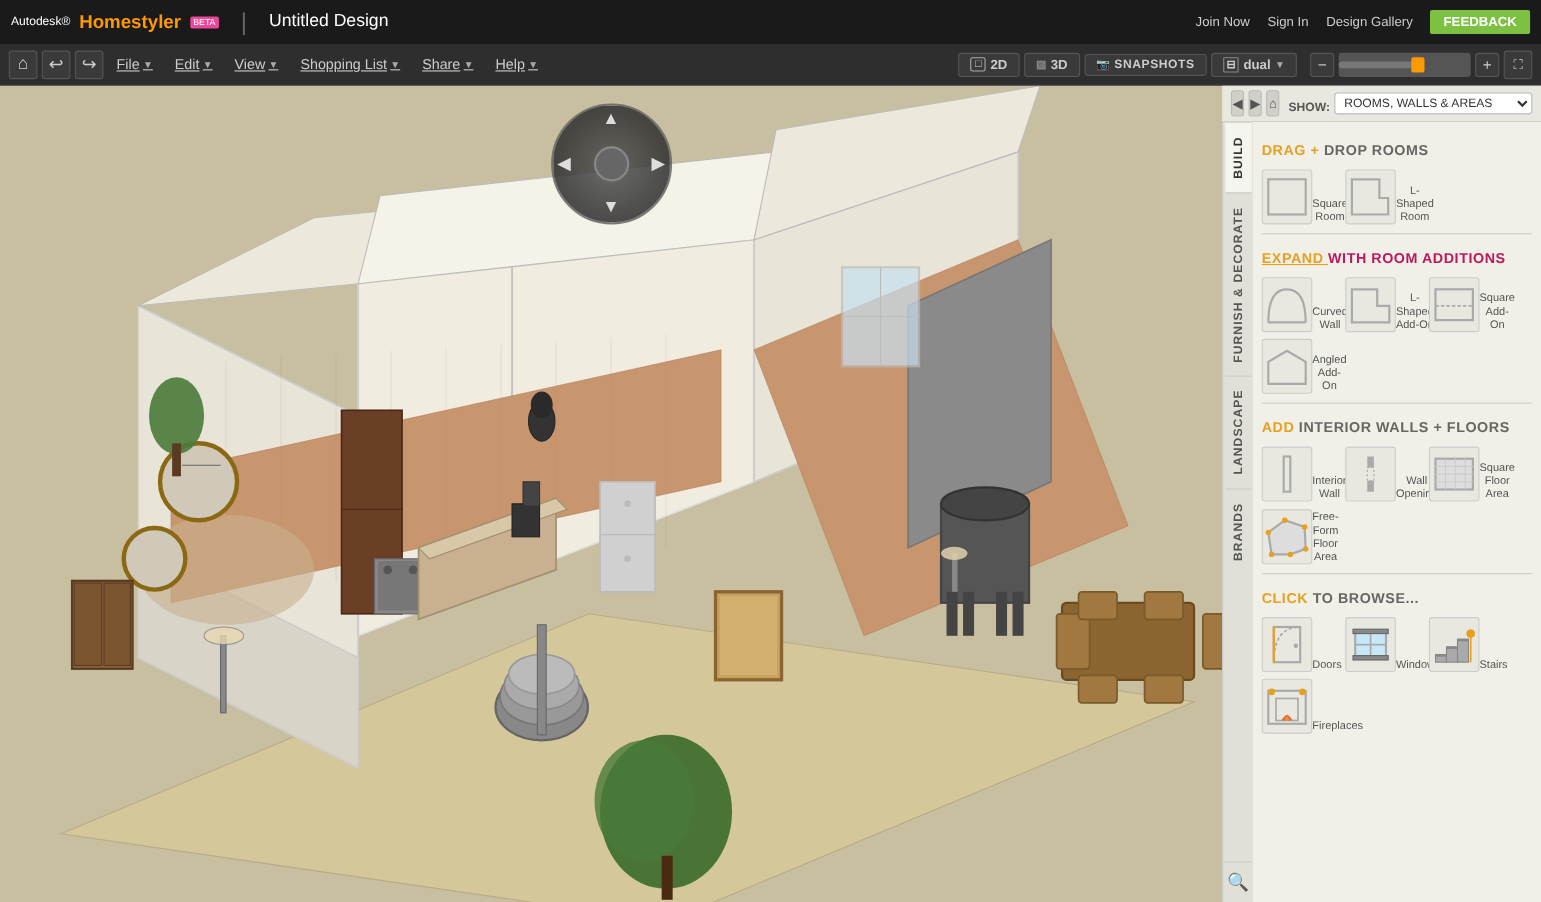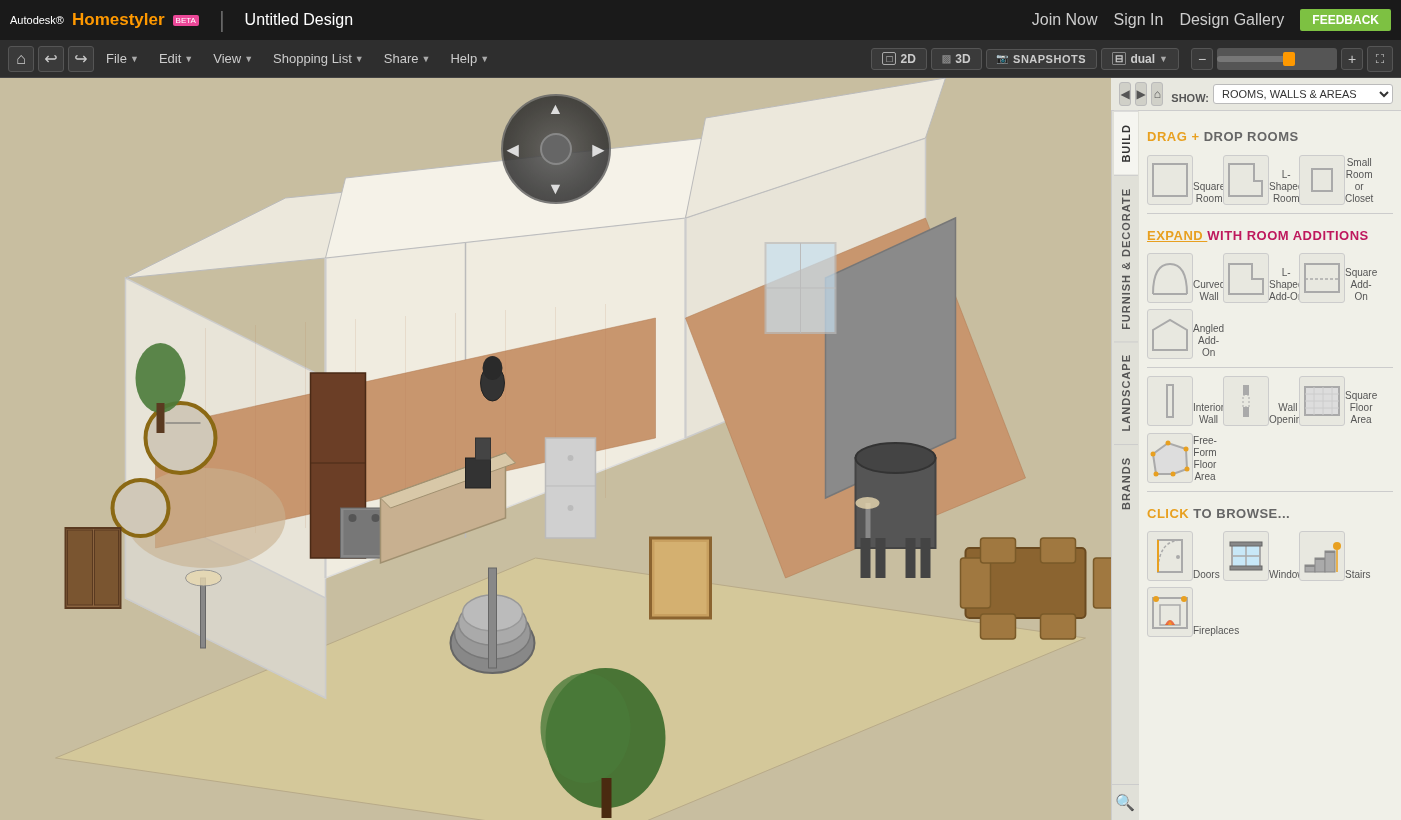--- a/index.html
+++ b/index.html
@@ -24,21 +24,21 @@
       color: #fff;
       font-size: 16px;
     }
     #top-right-links {
       display: flex;
       align-items: center;
       gap: 16px;
     }
     .top-link {
       color: #ccc;
-      font-size: 16px;
+      font-size: 12px;
       cursor: pointer;
       text-decoration: none;
     }
     #feedback-btn {
       background: #7dc142;
       color: #fff;
       font-size: 12px;
       font-weight: bold;
       padding: 4px 12px;
       border: none;
@@ -74,20 +74,21 @@
     }
     .menu-item {
       color: #ccc;
       font-size: 13px;
       padding: 4px 8px;
       cursor: pointer;
       border-radius: 3px;
       display: flex;
       align-items: center;
       gap: 3px;
+      text-decoration: underline;
     }
     .menu-arrow { font-size: 9px; color: #aaa; }
     .menu-separator { flex: 1; }
 
     
     #view-mode-group {
       display: flex;
       align-items: center;
       gap: 2px;
       margin-left: auto;
@@ -671,28 +672,20 @@
 
             <div class="room-item">
               <div class="room-item-icon">
                 <svg width="44" height="38" viewBox="0 0 44 38">
                   <polygon points="5,3 30,3 30,20 38,20 38,35 5,35" fill="none" stroke="#aaa" stroke-width="2"></polygon>
                 </svg>
               </div>
               <div class="room-item-label">L-Shaped<br>Room</div>
             </div>
 
-            <div class="room-item">
-              <div class="room-item-icon">
-                <svg width="44" height="38" viewBox="0 0 44 38">
-                  <rect x="12" y="8" width="20" height="22" fill="none" stroke="#aaa" stroke-width="2"></rect>
-                </svg>
-              </div>
-              <div class="room-item-label">Small Room<br>or Closet</div>
-            </div>
           </div>
         </div>
 
         <hr class="section-divider">
 
         <div id="expand-section">
           <div class="section-header">
             <span style="color:#e8a020;text-decoration:underline;">EXPAND </span>
             <span style="color:#be185d;">WITH ROOM ADDITIONS</span>
           </div>
@@ -734,20 +727,24 @@
                 </svg>
               </div>
               <div class="room-item-label">Angled<br>Add-On</div>
             </div>
           </div>
         </div>
 
         <hr class="section-divider">
 
         <div id="add-section">
+          <div class="section-header">
+            <span style="color:#e8a020;">ADD </span>
+            <span style="color:#666;">INTERIOR WALLS + FLOORS</span>
+          </div>
           <div class="items-grid">
 
             <div class="room-item">
               <div class="room-item-icon">
                 <svg width="44" height="38" viewBox="0 0 44 38">
                   <rect x="19" y="3" width="6" height="32" fill="none" stroke="#aaa" stroke-width="2"></rect>
                 </svg>
               </div>
               <div class="room-item-label">Interior<br>Wall</div>
             </div>

